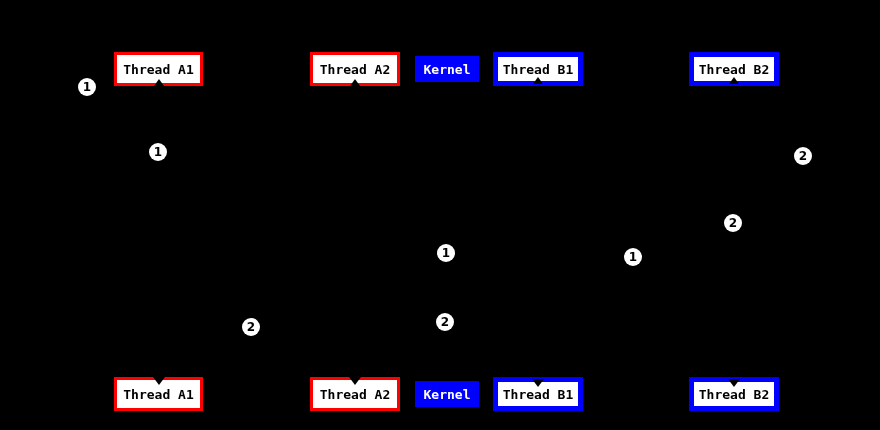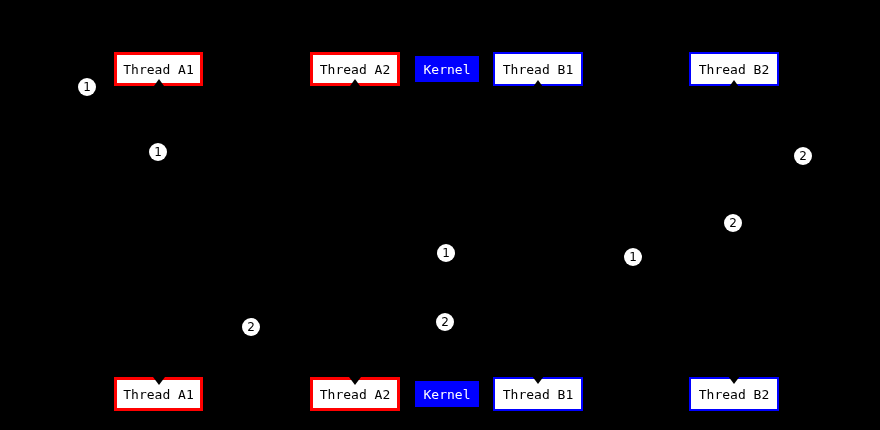--- a/index.html
+++ b/index.html
@@ -6,34 +6,35 @@
     margin: 0;
     padding: 0;
     background: #000000;
   }
   #canvas {
     position: relative;
     width: 880px;
     height: 430px;
     overflow: hidden;
     font-family: "DejaVu Sans Mono", "Liberation Mono", monospace;
+    font-weight: bold;
   }
   .node {
     position: absolute;
     box-sizing: border-box;
     background: #ffffff;
     display: flex;
     align-items: center;
     justify-content: center;
     font-size: 13px;
     color: #000000;
     white-space: nowrap;
   }
   .node.thread-a { border: 3px solid #ff0000; }
-  .node.thread-b { border: 2px solid #f9a8d4; align-items: center; }
+  .node.thread-b { border: 5px solid #f9a8d4; align-items: center; }
   .node.kernel   { background: #0000ff; color: #ffffff; border: none; }
   .notch {
     position: absolute;
     left: 50%;
     width: 0;
     height: 0;
   }
   
   .notch.bottom {
     bottom: -3px;

